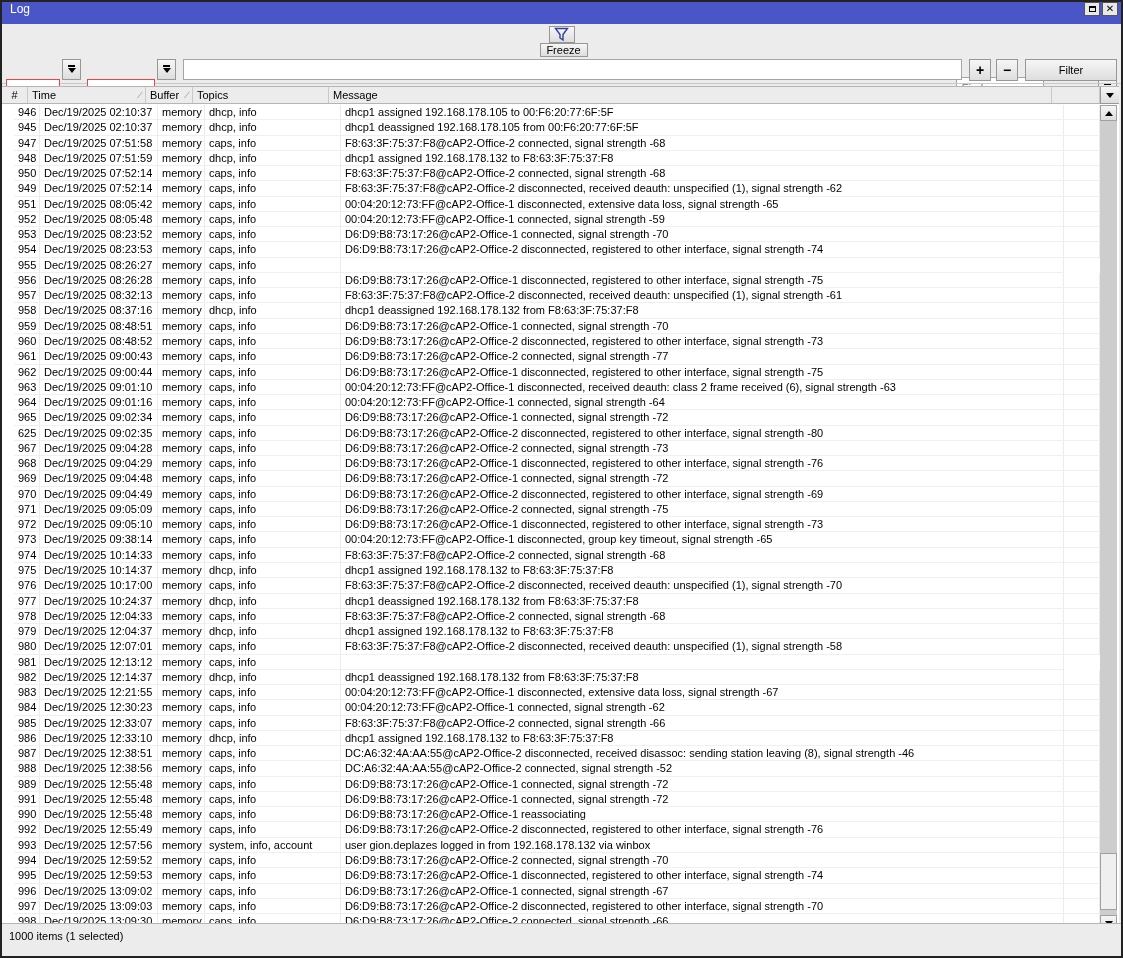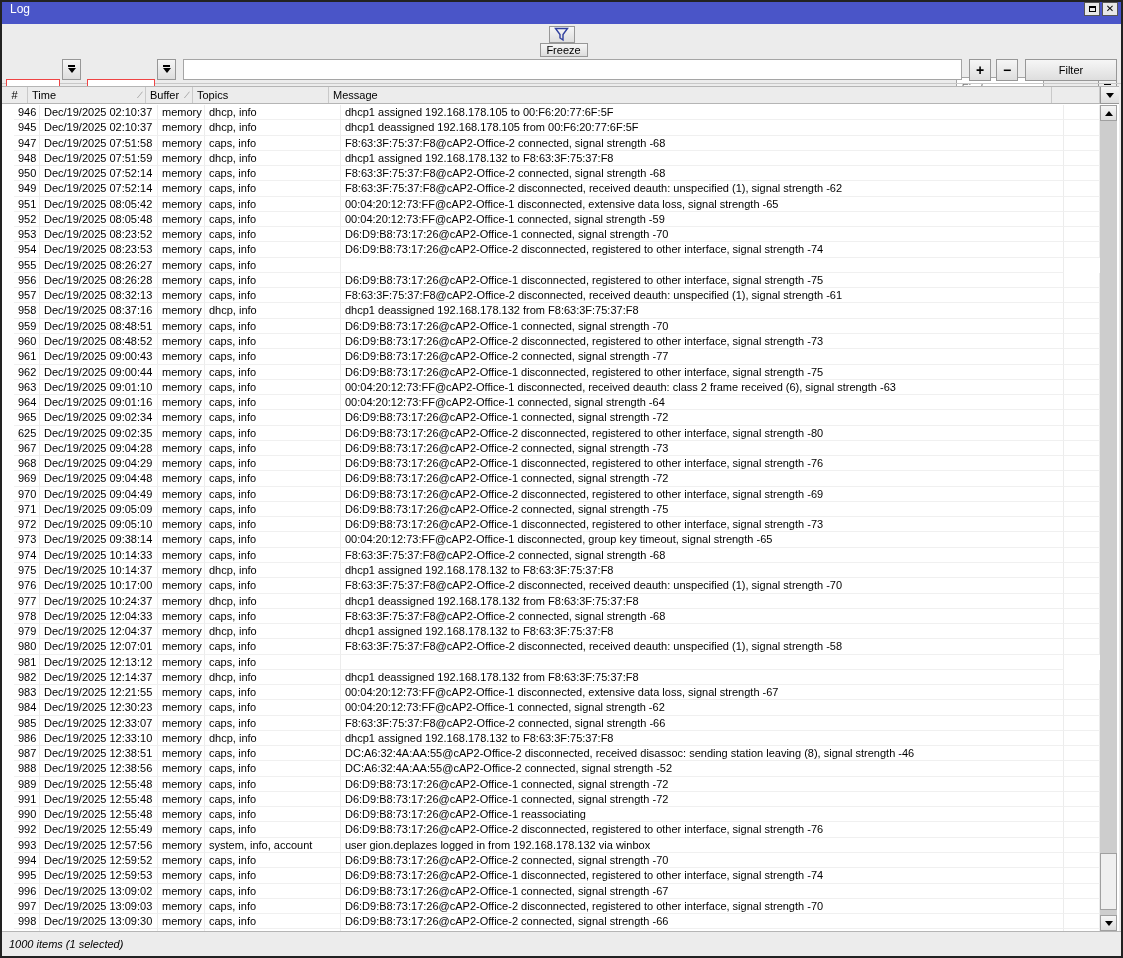--- a/index.html
+++ b/index.html
@@ -86,23 +86,23 @@
              background:#cdcdcd; }
   .scroll-btn { position:absolute; left:0; width:17px; height:16px;
                 background:linear-gradient(#f6f6f6,#dedede); border:1px solid #a0a0a0;
                 display:flex; align-items:center; justify-content:center; }
   .scroll-up { top:0; }
   .scroll-down { bottom:0; }
   .scroll-thumb { position:absolute; left:0; bottom:21px; width:17px; height:57px;
                   background:#efefef; border:1px solid #a0a0a0; }
 
   
-  .statusbar { position:absolute; left:0; bottom:0; width:1119px; height:25px;
+  .statusbar { position:absolute; left:0; bottom:8px; width:1119px; height:25px;
                background:#ececec; border-top:1px solid #b5b5b5;
-               display:flex; align-items:center; padding-left:7px;font-style:italic; }
+               display:flex; align-items:center; padding-left:7px; }
 
   
   .funnel-svg { display:block; }
 </style>
 </head>
 <body>
 
 <div class="window">
 
   <div class="titlebar">

